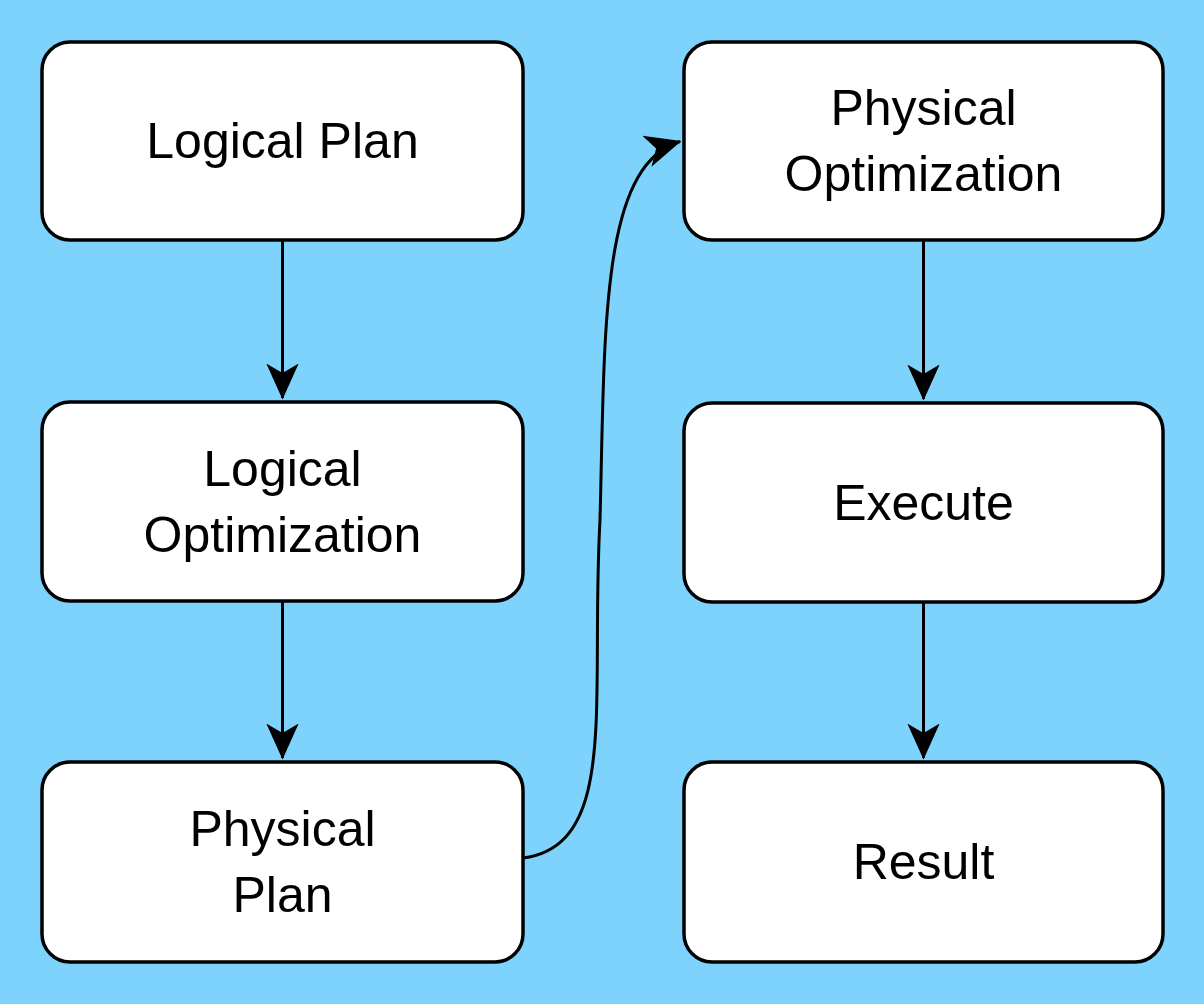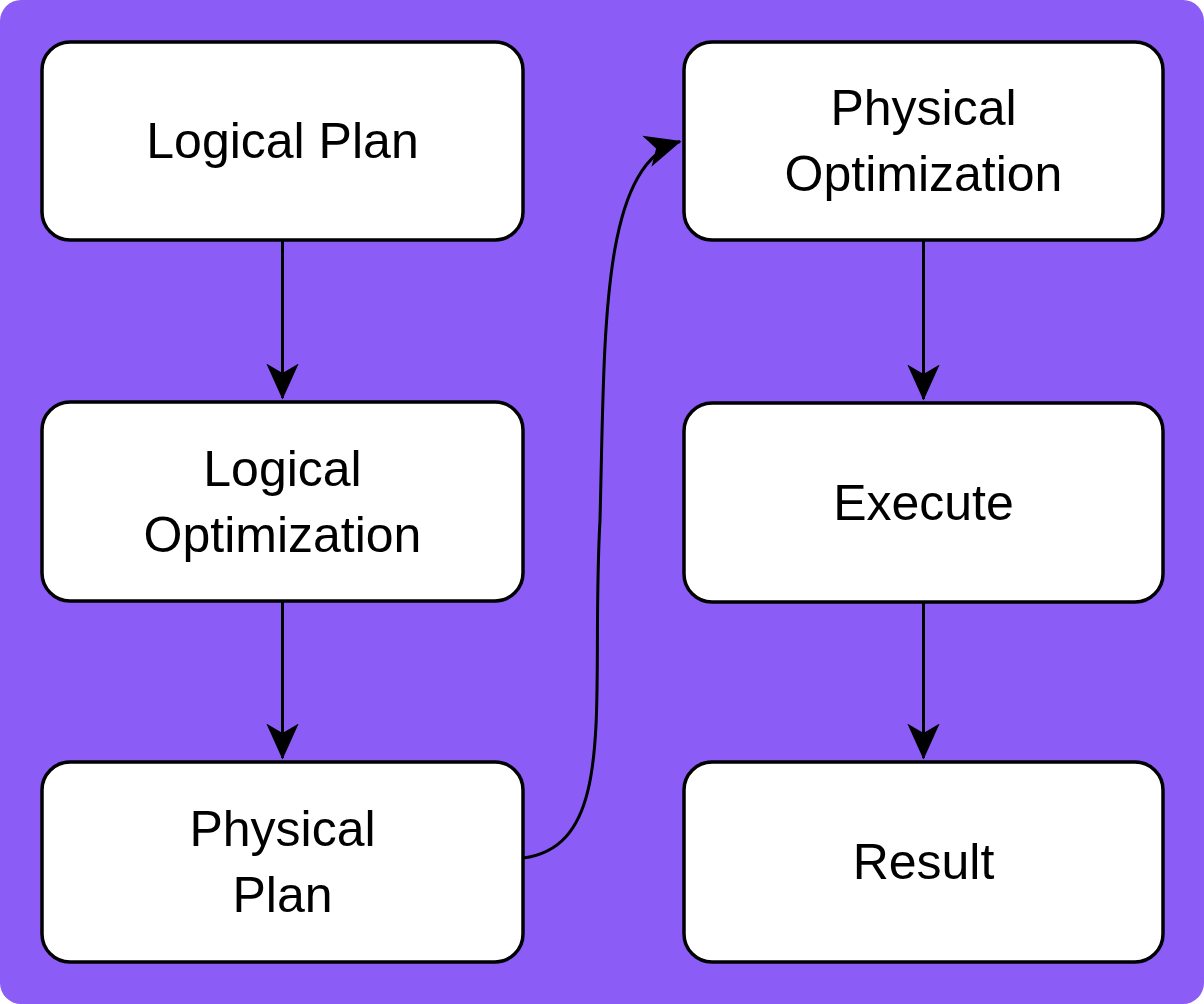--- a/index.html
+++ b/index.html
@@ -3,23 +3,22 @@
 <meta charset="utf-8">
 <style>
   html, body {
     margin: 0;
     padding: 0;
     background: #ffffff;
   }
   .canvas-wrap {
     width: 1204px;
     height: 1004px;
-    background: #8b5cf6;
+    background: #7dd3fc;
     position: relative;
-    border-radius: 21px;
   }
   svg {
     display: block;
   }
   .node-box {
     fill: #ffffff;
     stroke: #000000;
     stroke-width: 3.5;
   }
   .node-label {

